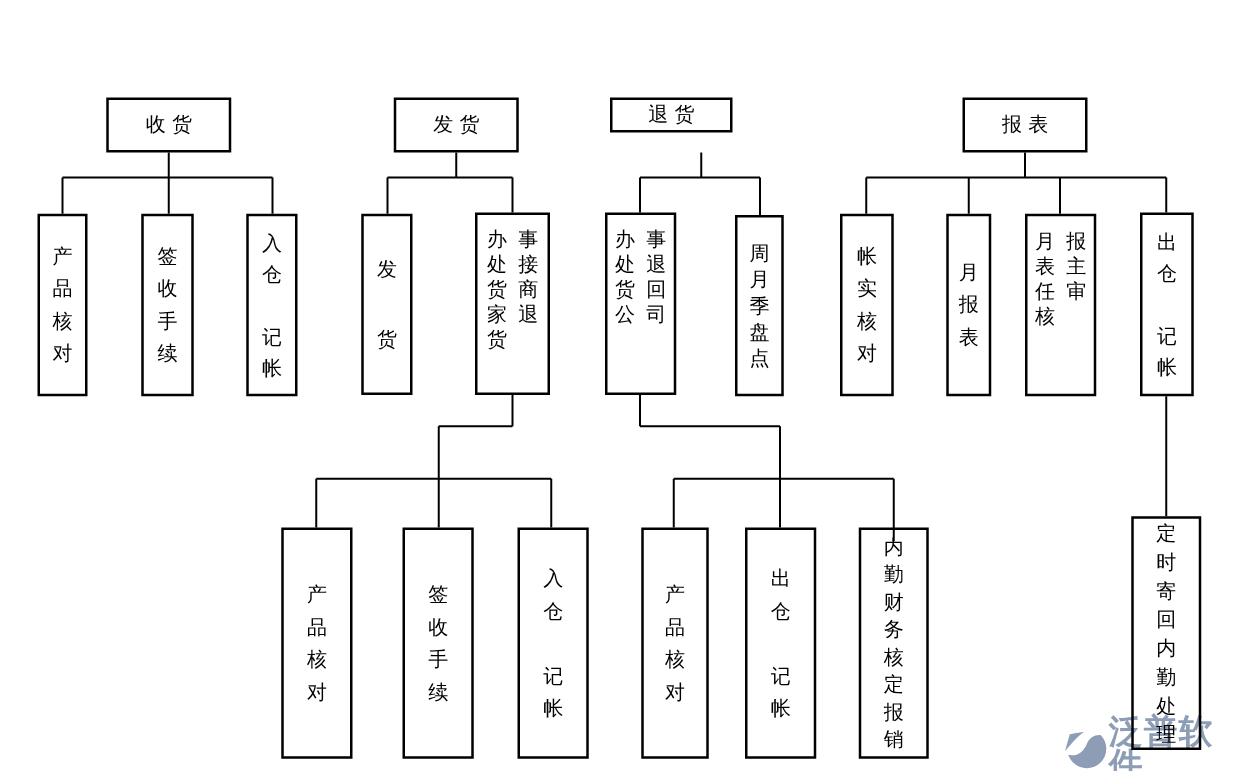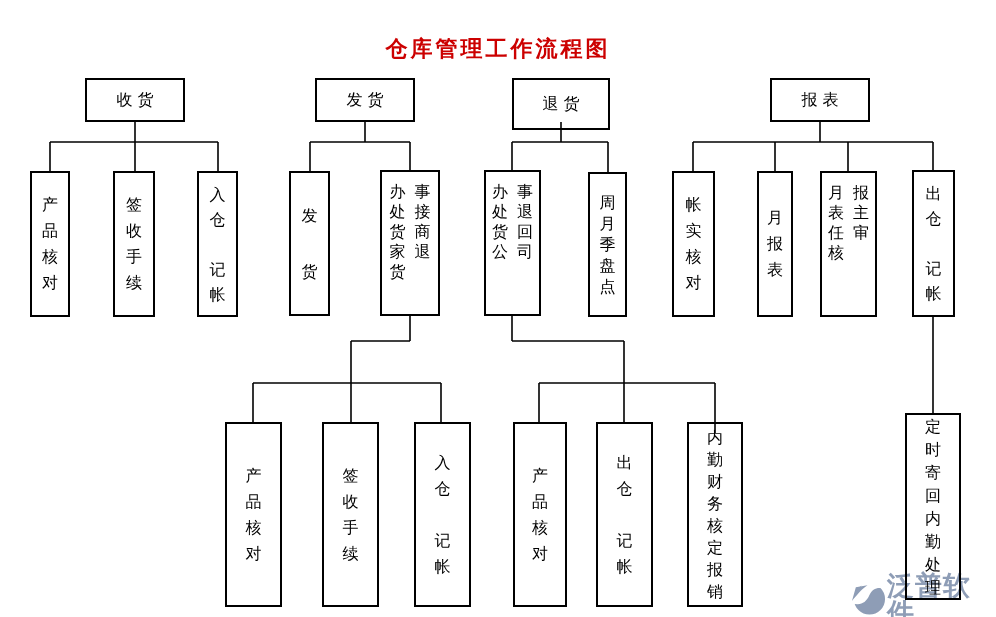--- a/index.html
+++ b/index.html
@@ -28,21 +28,20 @@
     position:absolute;left:850px;top:572px;width:146px;z-index:5;
     mix-blend-mode:multiply;line-height:1;
   }
   #wm-row{display:flex;align-items:center;}
   #wm-brand{font-size:27px;font-weight:bold;letter-spacing:1px;}
 </style>
 </head>
 <body>
 
 <div id="canvas">
-  <div id="title" style="color: rgb(204, 0, 0);">仓库管理工作流程图</div>
   <svg id="lines" width="996" height="617">
       <g>
         <line x1="135" y1="122" x2="135" y2="142" stroke="#000000" stroke-width="1.6"></line>
         <line x1="50" y1="142" x2="218" y2="142" stroke="#000000" stroke-width="1.6"></line>
         <line x1="50" y1="142" x2="50" y2="171" stroke="#000000" stroke-width="1.6"></line>
         <line x1="135" y1="142" x2="135" y2="171" stroke="#000000" stroke-width="1.6"></line>
         <line x1="218" y1="142" x2="218" y2="171" stroke="#000000" stroke-width="1.6"></line>
       </g>
       <g>
         <line x1="365" y1="122" x2="365" y2="142" stroke="#000000" stroke-width="1.6"></line>
@@ -86,21 +85,21 @@
         <line x1="933" y1="317" x2="933" y2="413" stroke="#000000" stroke-width="1.6"></line>
       </g>
     </svg>
   <div id="nodes">
       <div class="node h-node" style="left: 85px; top: 78px; width: 100px; height: 44px;">
         <span>收货</span>
       </div>
       <div class="node h-node" style="left: 315px; top: 78px; width: 100px; height: 44px;">
         <span>发货</span>
       </div>
-      <div class="node h-node" style="left: 512px; top: 78px; width: 98px; height: 52px;">
+      <div class="node h-node" style="left: 488px; top: 78px; width: 98px; height: 28px;">
         <span>退货</span>
       </div>
       <div class="node h-node" style="left: 770px; top: 78px; width: 100px; height: 44px;">
         <span>报表</span>
       </div>
       <div class="node v-node" style="left: 30px; top: 171px; width: 40px; height: 146px;">
         <div class="v-cols align-center">
           <div class="col">
             <span style="height: 26px; line-height: 26px;">产</span>
             <span style="height: 26px; line-height: 26px;">品</span>

